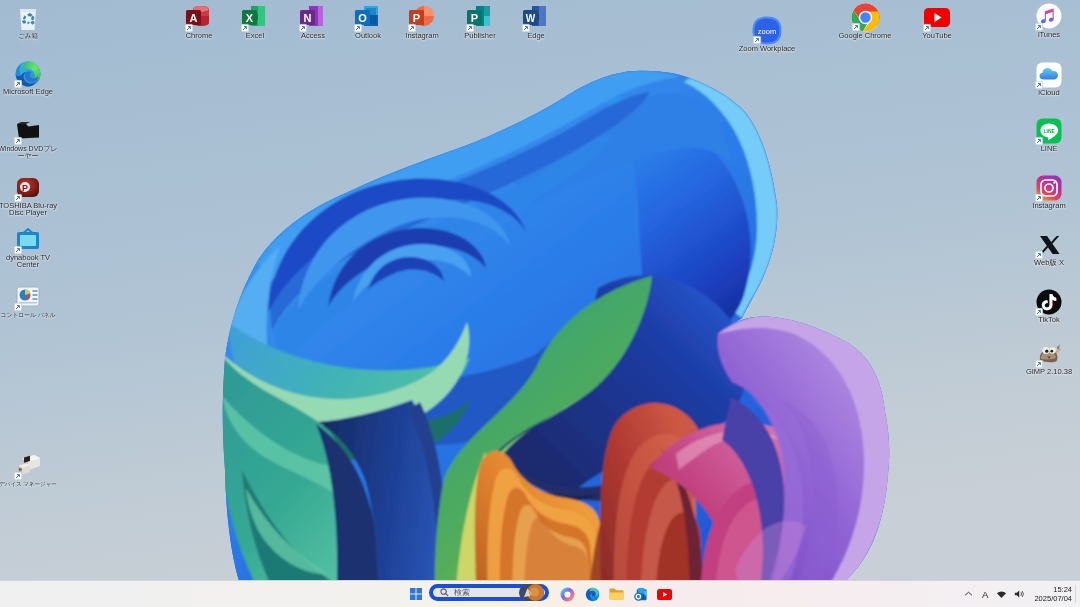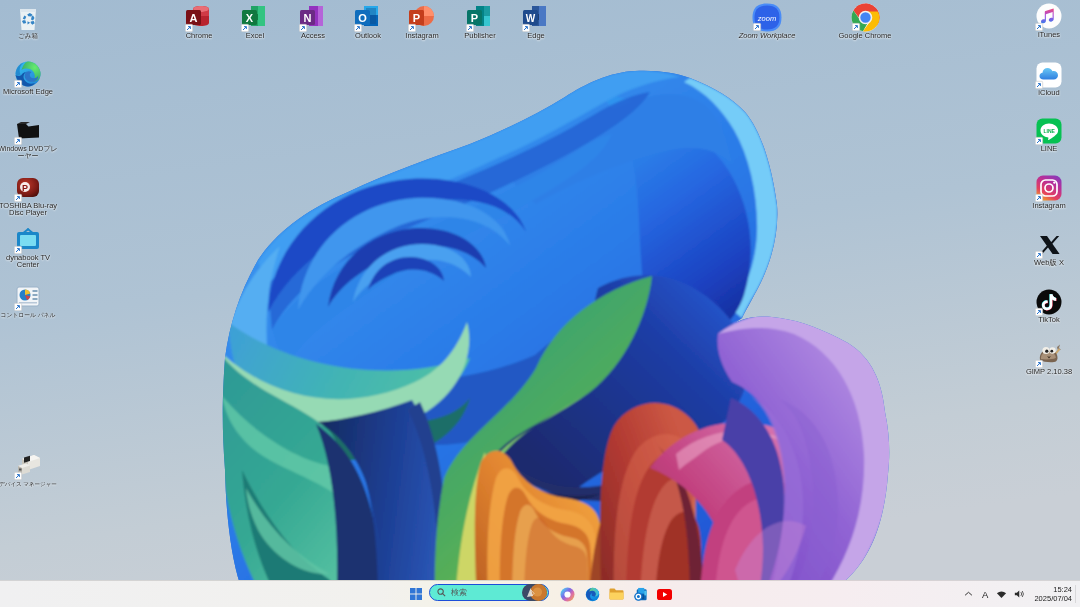--- a/index.html
+++ b/index.html
@@ -11,21 +11,21 @@
 .di svg.ic { display:block; margin:0 auto; }
 .di .lb { margin-top:1px; font-size:7.5px; line-height:6.8px; color:#262626;
   text-shadow:0 0 2px rgba(255,255,255,.85), 0 1px 2px rgba(255,255,255,.7); }
 #taskbar { position:absolute; left:0; top:580px; width:1080px; height:27px;
   background:linear-gradient(90deg,#f0f0f1 0%,#f2f1ee 35%,#f5f3e6 44%,#f7f0e6 52%,#f6ecec 60%,#f6edf0 78%,#f1f1f3 100%);
   border-top:1px solid rgba(110,110,110,.22); }
 .tbi { position:absolute; height:26px; top:581px; display:flex; align-items:center; justify-content:center; }
 #tray { position:absolute; right:8px; top:581px; height:26px; display:flex; align-items:center; color:#1b1b1b; }
 #clock { font-size:7.5px; text-align:right; line-height:9px; margin-left:10px; }
 #search { position:absolute; left:429px; top:584px; width:120px; height:17px;
-  background:#5eead4; border:1px solid #1d4ed8; border-radius:10px; display:flex; align-items:center; }
+  background:#e5e5e5; border:4px solid #1d4ed8; border-radius:10px; display:flex; align-items:center; }
 </style>
 </head>
 <body>
 <div id="screen">
 <svg id="wall" width="1080" height="607" viewBox="0 0 1080 607">
 <defs>
 <linearGradient id="bg" x1="0" y1="0" x2="0.25" y2="1">
  <stop offset="0" stop-color="#a2bbd1"></stop>
  <stop offset="0.5" stop-color="#afc3d4"></stop>
  <stop offset="0.85" stop-color="#c3cdd5"></stop>
@@ -287,21 +287,21 @@
 <rect x="1" y="6" width="15" height="15" rx="1.5" fill="#1e4a8c"></rect>
 <text x="8.5" y="17.5" font-size="10" font-weight="bold" fill="#fff" text-anchor="middle" font-family="Liberation Sans">W</text>
 <g transform="translate(0,20)">
           <rect x="0.3" y="0.3" width="7.4" height="7.4" rx="1.2" fill="#fff" stroke="#bbb" stroke-width="0.5"></rect>
           <path d="M2,6 L5.2,2.8 M3,2.6 h2.4 v2.4" stroke="#1467c6" stroke-width="0.9" fill="none"></path>
         </g>
 </svg>
 <div class="lb">Edge</div>
 </div>
 
-<div class="di" style="left:727px;top:3px;font-style:italic;">
+<div class="di" style="left:727px;top:16px;">
 <svg class="ic" width="30" height="29" viewBox="0 0 30 29">
 <path d="M15,0.5 C25,0.5 29.5,5 29.5,14.5 C29.5,24 25,28.5 15,28.5 C5,28.5 0.5,24 0.5,14.5 C0.5,5 5,0.5 15,0.5 Z" fill="#4a8cf7"></path>
 <path d="M15,2.5 C23.5,2.5 27.5,6.5 27.5,14.5 C27.5,22.5 23.5,26.5 15,26.5 C6.5,26.5 2.5,22.5 2.5,14.5 C2.5,6.5 6.5,2.5 15,2.5 Z" fill="#2d62e8"></path>
 <text x="15" y="17.5" font-size="7.5" fill="#fff" text-anchor="middle" font-family="Liberation Sans">zoom</text>
 <g transform="translate(1,20)">
           <rect x="0.3" y="0.3" width="7.4" height="7.4" rx="1.2" fill="#fff" stroke="#bbb" stroke-width="0.5"></rect>
           <path d="M2,6 L5.2,2.8 M3,2.6 h2.4 v2.4" stroke="#1467c6" stroke-width="0.9" fill="none"></path>
         </g>
 </svg>
 <div class="lb" style="white-space:nowrap">Zoom Workplace</div>
@@ -317,20 +317,31 @@
 <path d="M26.6,8.5 L14.5,8.5 A6,6 0 0 1 20,17 L12,28.3 A14,14 0 0 0 28.5,14.5 C28.5,12.4 28,10.3 26.6,8.5 Z" fill="#fbbc05"></path>
 <circle cx="14.5" cy="14.5" r="6" fill="#4285f4" stroke="#f1f1f1" stroke-width="1.6"></circle>
 <g transform="translate(1,20)">
           <rect x="0.3" y="0.3" width="7.4" height="7.4" rx="1.2" fill="#fff" stroke="#bbb" stroke-width="0.5"></rect>
           <path d="M2,6 L5.2,2.8 M3,2.6 h2.4 v2.4" stroke="#1467c6" stroke-width="0.9" fill="none"></path>
         </g>
 </svg>
 <div class="lb" style="white-space:nowrap">Google Chrome</div>
 </div>
 
+<div class="di" style="left:897px;top:4px;">
+<svg class="ic" width="28" height="28" viewBox="0 0 28 28">
+<rect x="1" y="4" width="26" height="19" rx="4.5" fill="#f20000"></rect>
+<path d="M11.5,9 L18.5,13.5 L11.5,18 Z" fill="#fff"></path>
+<g transform="translate(0,20)">
+          <rect x="0.3" y="0.3" width="7.4" height="7.4" rx="1.2" fill="#fff" stroke="#bbb" stroke-width="0.5"></rect>
+          <path d="M2,6 L5.2,2.8 M3,2.6 h2.4 v2.4" stroke="#1467c6" stroke-width="0.9" fill="none"></path>
+        </g>
+</svg>
+<div class="lb">YouTube</div>
+</div>
 
 <div class="di" style="left:1009px;top:3px;">
 <svg class="ic" width="28" height="28" viewBox="0 0 28 28">
 <circle cx="14" cy="13" r="12.5" fill="#fdfdfd"></circle>
 <defs>
           <linearGradient id="itun" x1="0" y1="0" x2="0" y2="1">
             <stop offset="0" stop-color="#ea4a7b"></stop>
             <stop offset="0.5" stop-color="#a74ae0"></stop>
             <stop offset="1" stop-color="#3a7bea"></stop>
           </linearGradient>

